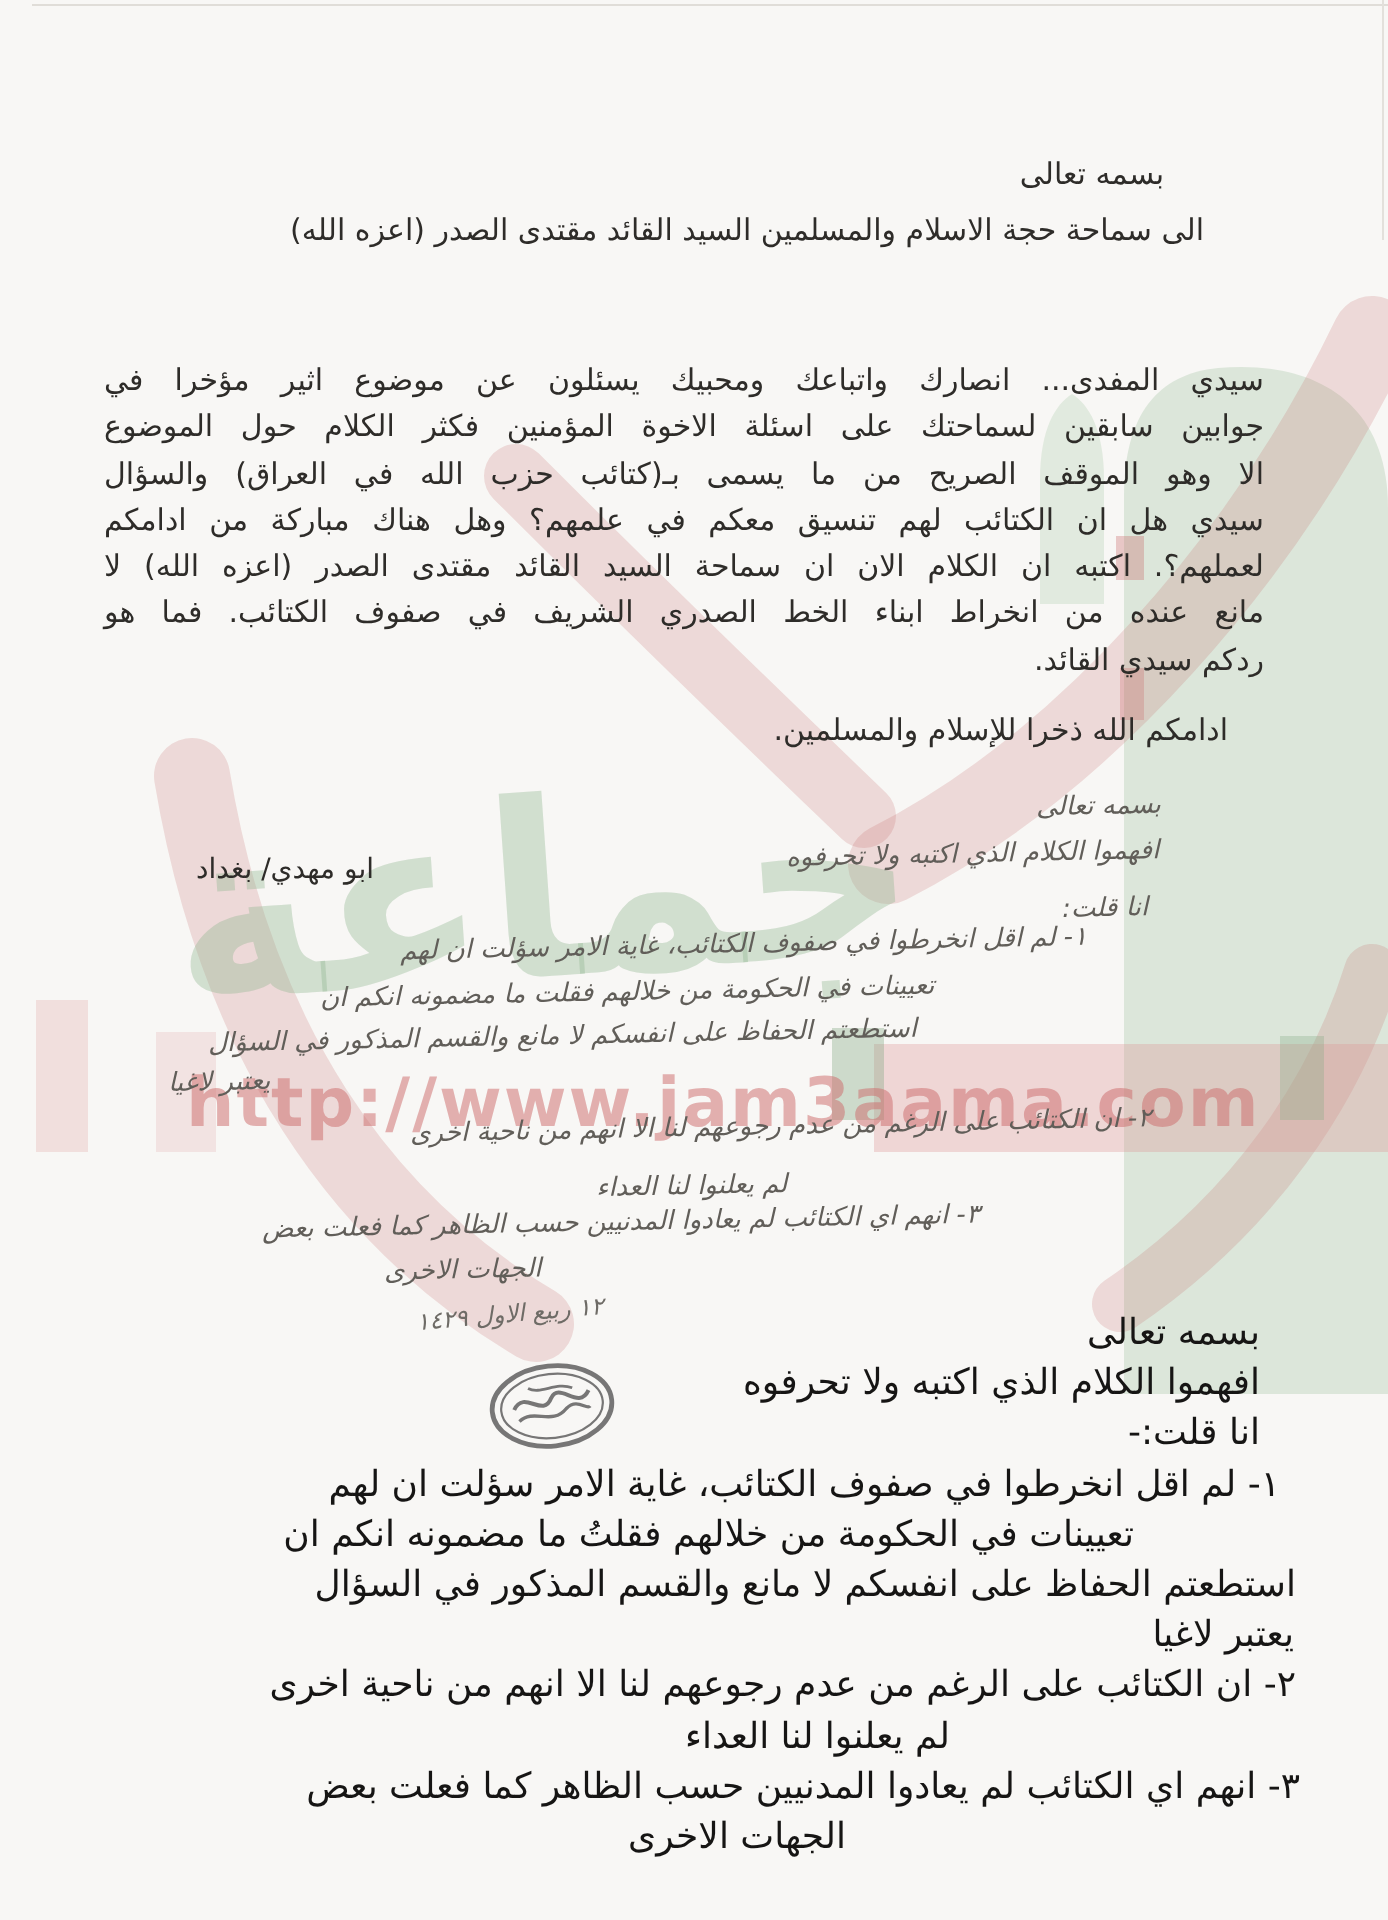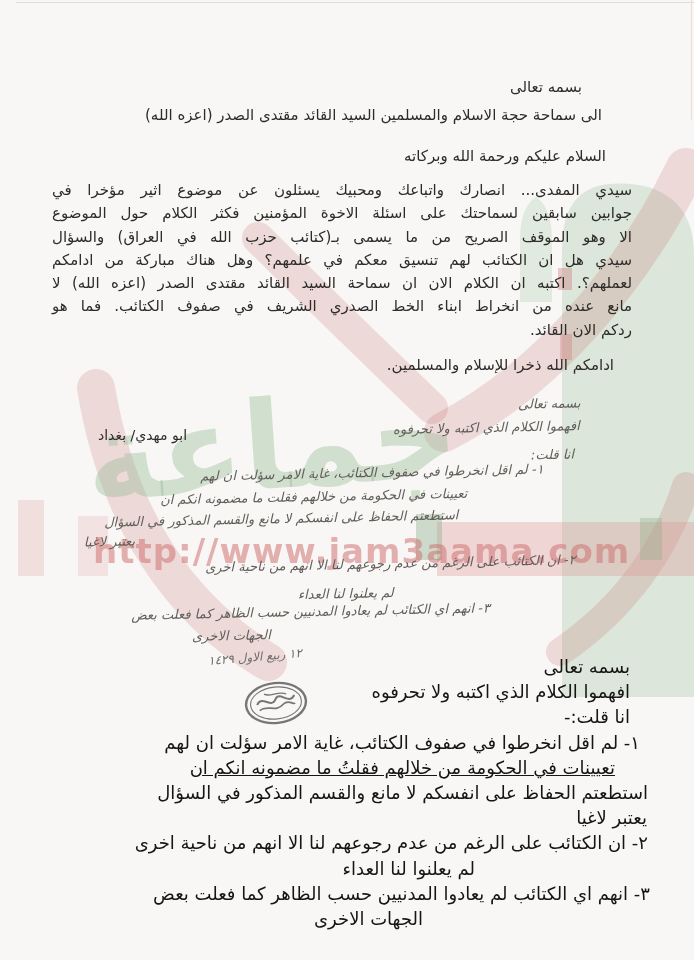--- a/index.html
+++ b/index.html
@@ -59,30 +59,29 @@
     <rect x="78" y="516" width="30" height="60" fill="rgba(222,148,148,0.20)"></rect>
     <rect x="416" y="514" width="26" height="46" fill="rgba(134,172,134,0.38)"></rect>
     <rect x="640" y="518" width="22" height="42" fill="rgba(134,172,134,0.32)"></rect>
     <text x="93" y="563" font-size="34" font-weight="bold" letter-spacing="1" fill="rgba(205,110,110,0.52)">http://www.jam3aama.com</text>
   </svg>
 
   <div class="content">
 
     <div class="line basmala">بسمه تعالى</div>
     <div class="line addressee">الى سماحة حجة الاسلام والمسلمين السيد القائد مقتدى الصدر (اعزه الله)</div>
-    <div class="line salutation">السلام عليكم ورحمة الله وبركاته</div>
 
     <div class="bodytext">
       <div class="bline">سيدي المفدى... انصارك واتباعك ومحبيك يسئلون عن موضوع اثير مؤخرا في</div>
       <div class="bline">جوابين سابقين لسماحتك على اسئلة الاخوة المؤمنين فكثر الكلام حول الموضوع</div>
       <div class="bline">الا وهو الموقف الصريح من ما يسمى بـ(كتائب حزب الله في العراق) والسؤال</div>
       <div class="bline">سيدي هل ان الكتائب لهم تنسيق معكم في علمهم؟ وهل هناك مباركة من ادامكم</div>
       <div class="bline">لعملهم؟. اكتبه ان الكلام الان ان سماحة السيد القائد مقتدى الصدر (اعزه الله) لا</div>
       <div class="bline">مانع عنده من انخراط ابناء الخط الصدري الشريف في صفوف الكتائب. فما هو</div>
-      <div class="bline last">ردكم الان القائد.</div>
+      <div class="bline last">ردكم سيدي القائد.</div>
     </div>
 
     <div class="line closing">ادامكم الله ذخرا للإسلام والمسلمين.</div>
     <div class="line sender">ابو مهدي/ بغداد</div>
 
     <div class="hw" style="top:396px;right:114px;">بسمه تعالى</div>
     <div class="hw" style="top:420px;right:114px;">افهموا الكلام الذي اكتبه ولا تحرفوه</div>
     <div class="hw" style="top:447px;right:120px;">انا قلت:</div>
     <div class="hw" style="top:465px;right:150px;">١- لم اقل انخرطوا في صفوف الكتائب، غاية الامر سؤلت ان لهم</div>
     <div class="hw" style="top:489px;right:227px;">تعيينات في الحكومة من خلالهم فقلت ما مضمونه انكم ان</div>
@@ -102,21 +101,21 @@
         <path d="M16,30 C24,24 32,34 40,26 C46,21 50,28 52,26" stroke-width="1.7"></path>
         <path d="M22,14 C28,18 36,12 44,16" stroke-width="1.4"></path>
       </g>
     </svg>
 
     <div class="typed">
       <div class="tline" style="margin-right:20px;">بسمه تعالى</div>
       <div class="tline" style="margin-right:20px;">افهموا الكلام الذي اكتبه ولا تحرفوه</div>
       <div class="tline" style="margin-right:20px;">انا قلت:-</div>
       <div class="tline" style="margin-right:10px;">١- لم اقل انخرطوا في صفوف الكتائب، غاية الامر سؤلت ان لهم</div>
-      <div class="tline" style="margin-right:35px;text-decoration:underline;">تعيينات في الحكومة من خلالهم فقلتُ ما مضمونه انكم ان</div>
+      <div class="tline" style="margin-right:83px;">تعيينات في الحكومة من خلالهم فقلتُ ما مضمونه انكم ان</div>
       <div class="tline" style="margin-right:2px;">استطعتم الحفاظ على انفسكم لا مانع والقسم المذكور في السؤال</div>
       <div class="tline" style="margin-right:3px;">يعتبر لاغيا</div>
       <div class="tline" style="margin-right:2px;">٢- ان الكتائب على الرغم من عدم رجوعهم لنا الا انهم من ناحية اخرى</div>
       <div class="tline" style="margin-right:175px;">لم يعلنوا لنا العداء</div>
       <div class="tline" style="margin-right:0;">٣- انهم اي الكتائب لم يعادوا المدنيين حسب الظاهر كما فعلت بعض</div>
       <div class="tline" style="margin-right:227px;">الجهات الاخرى</div>
     </div>
 
   </div>
 </div>

